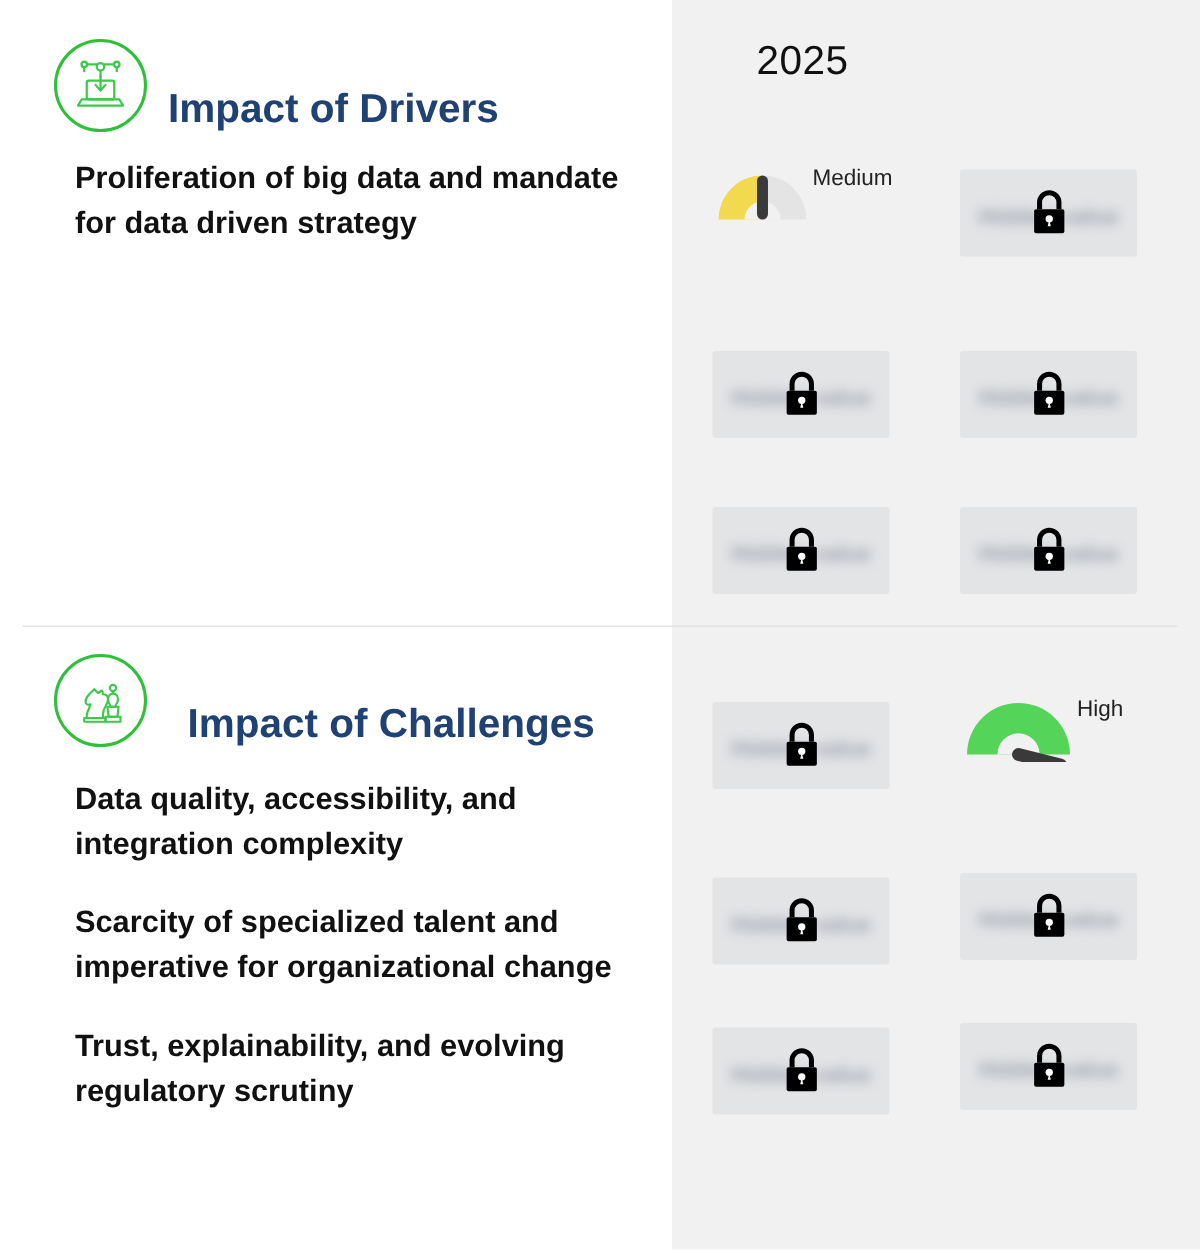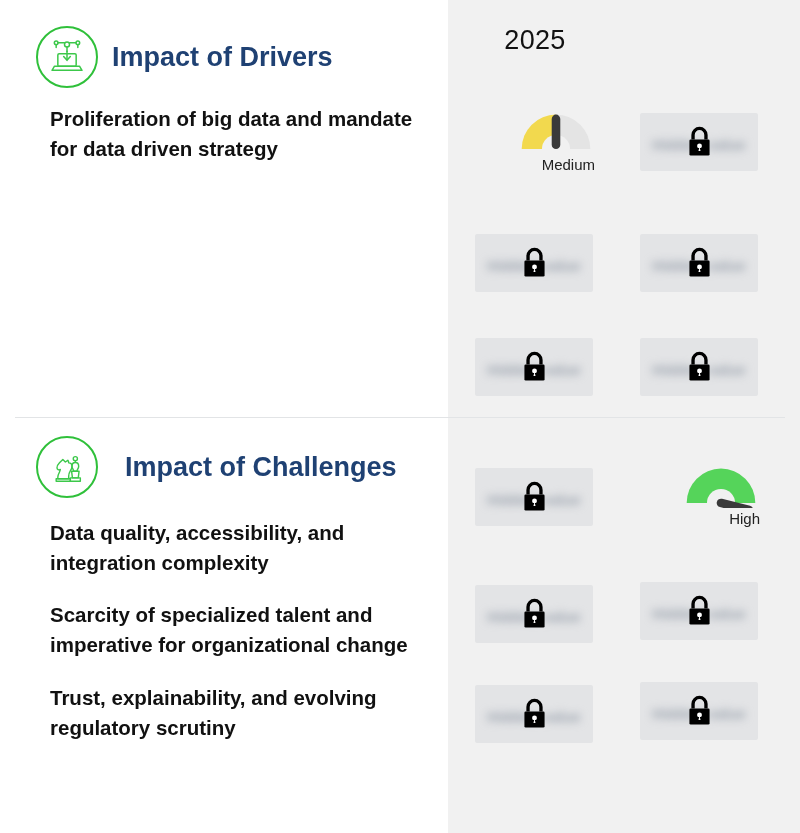--- a/index.html
+++ b/index.html
@@ -29,21 +29,21 @@
     position:absolute;left:15px;top:417px;width:770px;height:1px;
     background:#e2e4e6;
   }
 
   
   .section{position:absolute;left:0;width:448px;}
   .section.s1{top:0;}
   .section.s2{top:420px;}
 
   .sec-header{
-    position:absolute;left:36px;display:flex;align-items:center;gap:14px;
+    position:absolute;left:36px;display:flex;align-items:flex-end;gap:14px;
   }
   .section.s1 .sec-header{top:26px;}
   .section.s2 .sec-header{top:16px;gap:27px;}
 
   .sec-icon{
     width:62px;height:62px;border-radius:50%;
     border:2.5px solid #2fc03a;
     display:flex;align-items:center;justify-content:center;
     flex:0 0 62px;box-sizing:border-box;background:#fff;
   }
@@ -72,21 +72,21 @@
     display:flex;align-items:center;justify-content:center;
   }
   .locked .ghost{
     position:absolute;left:0;right:0;top:50%;transform:translateY(-6px);
     text-align:center;font-size:15px;font-weight:bold;color:#9aa2ad;
     filter:blur(4px);user-select:none;white-space:nowrap;
   }
   .locked .padlock{position:relative;z-index:2;display:block;}
 
   
-  .gauge{width:120px;display:flex;flex-direction:column;align-items:flex-end;}
+  .gauge{width:120px;display:flex;flex-direction:row;align-items:flex-start;}
   .gauge-label{
     margin-top:2px;font-size:15px;color:#222;text-align:center;
   }
 </style>
 </head>
 <body>
 
 <div class="page">
 
   <div class="right-panel"></div>

